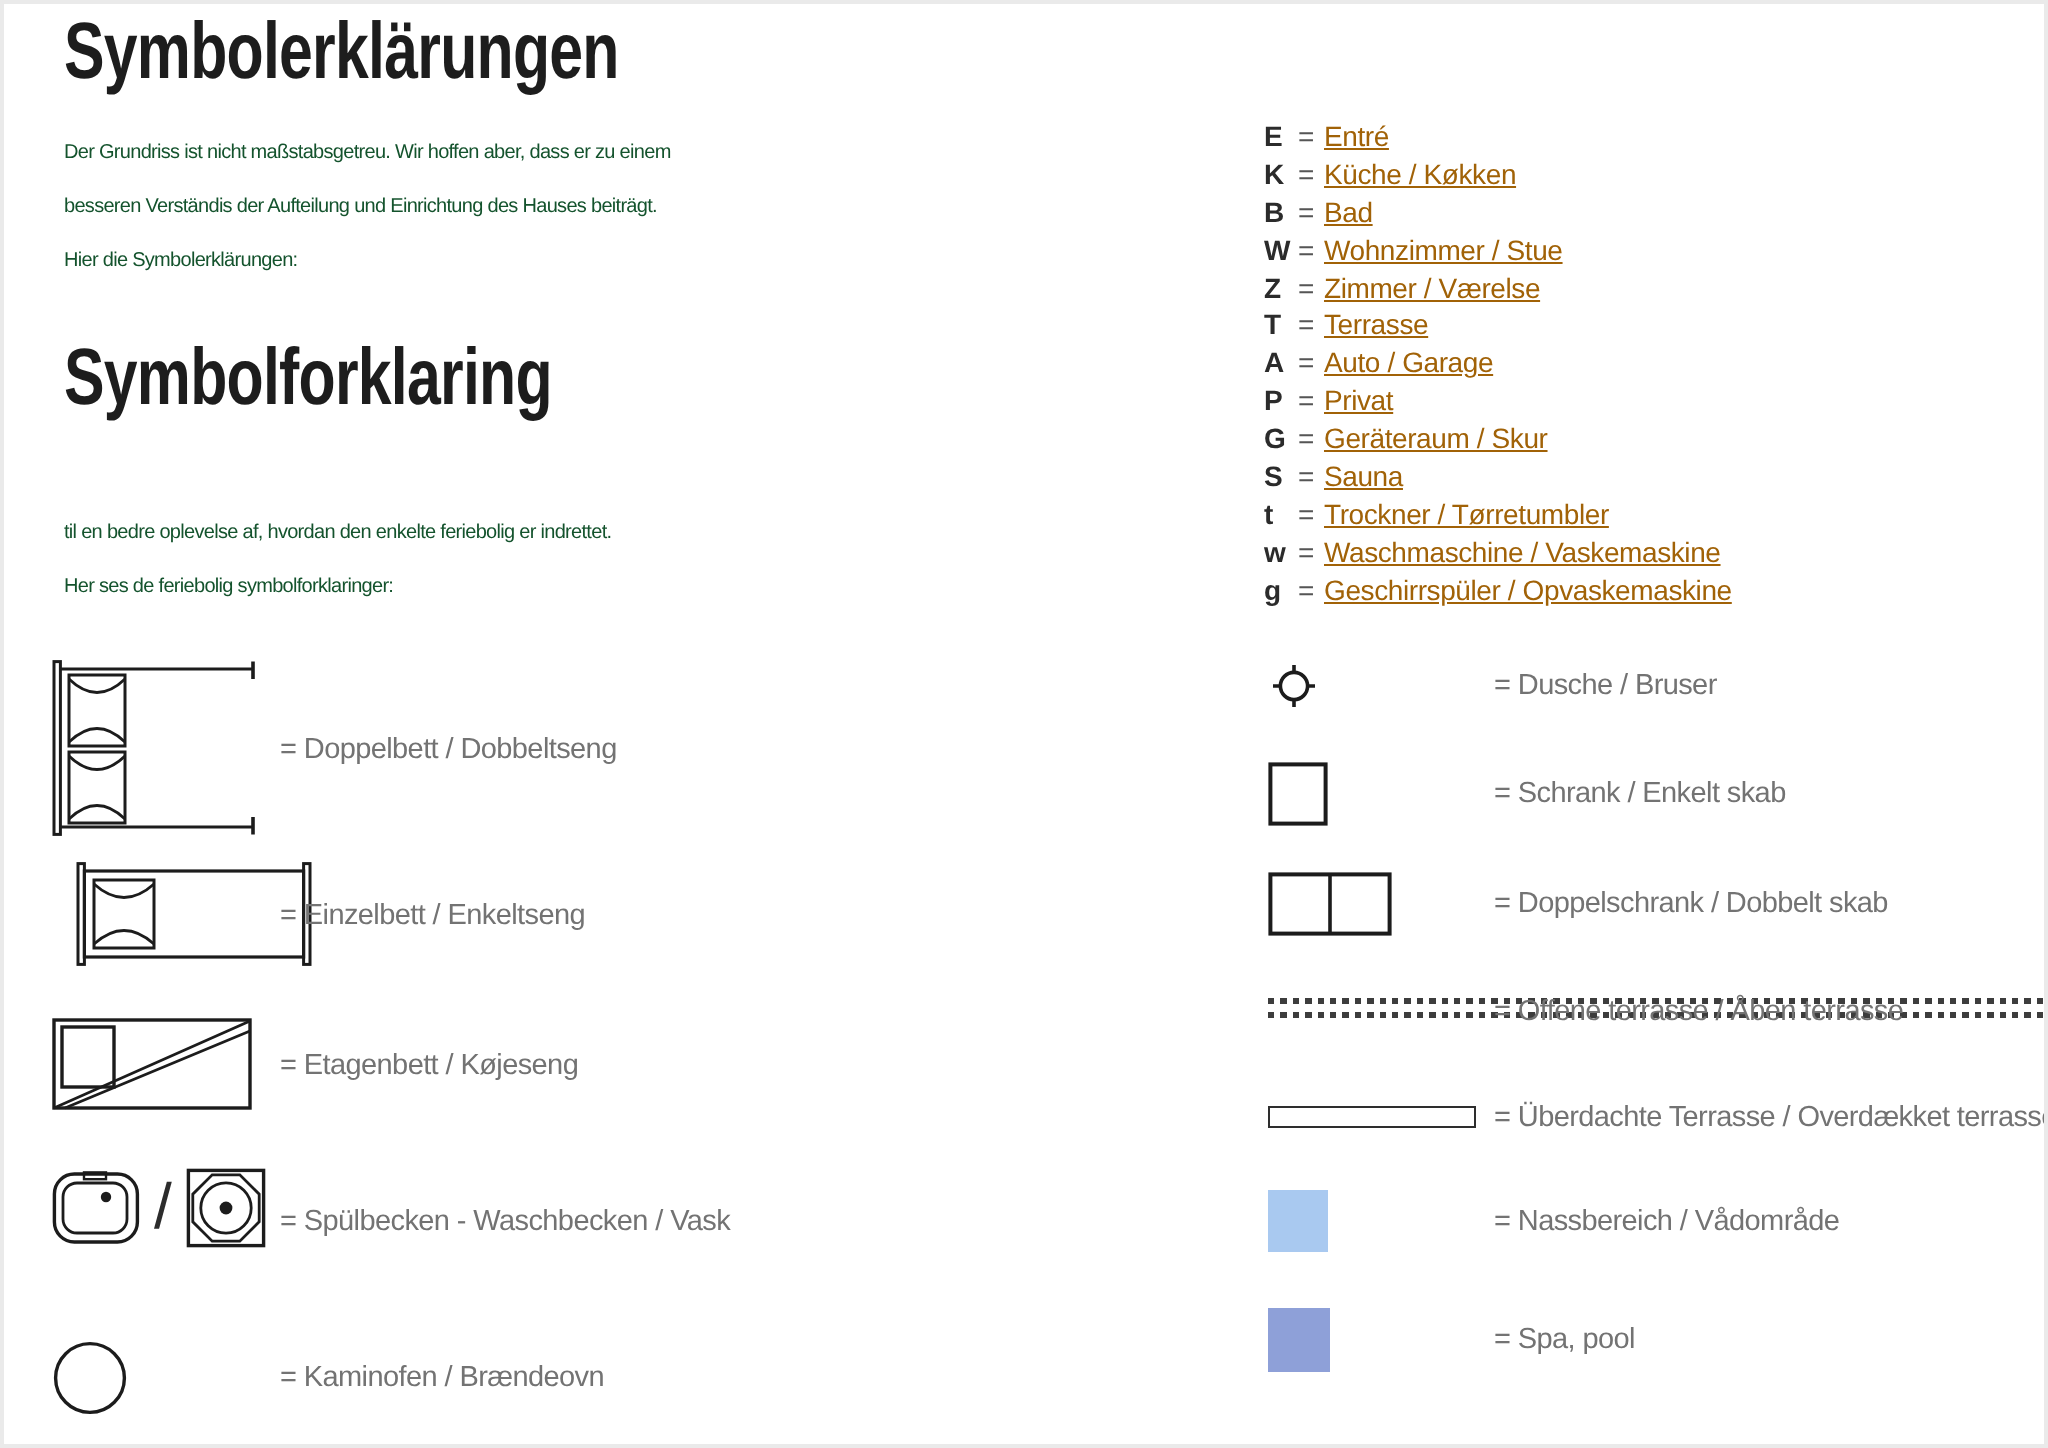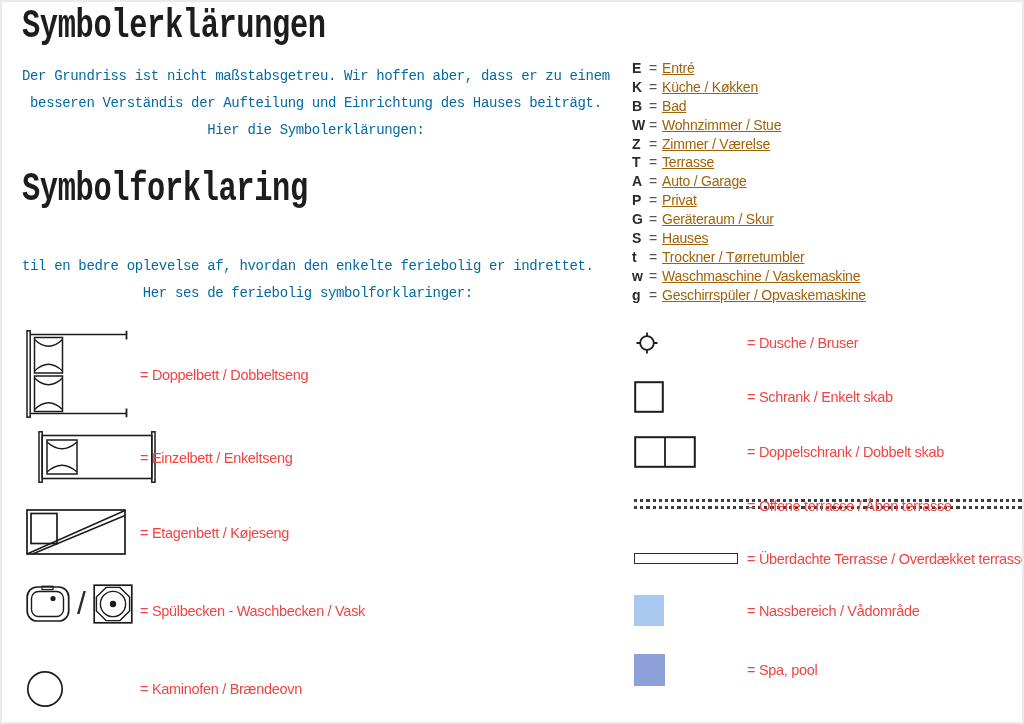--- a/index.html
+++ b/index.html
@@ -4,43 +4,43 @@
 <style>
   * { margin:0; padding:0; box-sizing:border-box; }
   html,body { background:#fff; }
   .page {
     position:relative; width:1024px; height:724px;
     background:#fff; border:2px solid #eaeaea;
     font-family:"Liberation Sans", sans-serif;
     overflow:hidden;
   }
   
-  .intro { position:absolute; left:20px;font-family:Liberation Mono, monospace; }
+  .intro { position:absolute; left:30px; }
   .intro-de { top:2px; }
   .intro-dk { top:165px; }
   .big-title {
     font-size:40px; font-weight:700; color:#1d1d1d;
     letter-spacing:-0.5px; transform:scaleX(0.76); transform-origin:0 0;
     white-space:nowrap;
   }
   .intro p {
-    margin-top:14px; font-size:14px; line-height:27px;
-    letter-spacing:-0.35px; color:#0369a1; white-space:nowrap;text-align:center;
+    margin-top:14px; font-size:10px; line-height:27px;
+    letter-spacing:-0.35px; color:#14532d; white-space:nowrap;
   }
   
   .abbr-list { position:absolute; left:630px; top:57px; }
   .abbr-row { height:18.9px; line-height:18.9px; font-size:14px; letter-spacing:-0.2px; white-space:nowrap; }
   .abbr-letter { display:inline-block; width:17px; font-weight:700; color:#2b2b2b; }
   .abbr-eq { display:inline-block; width:13px; color:#555; }
   .abbr-meaning { color:#a16207;text-decoration:underline; }
   
   .srow { position:absolute; }
   .srow .label {
     position:absolute; top:50%; transform:translateY(-50%);
-    font-size:14.5px; letter-spacing:-0.3px; color:#ef4444; white-space:nowrap;
+    font-size:14.5px; letter-spacing:-0.3px; color:#737373; white-space:nowrap;
   }
   .srow.left { left:24px; width:590px; }
   .srow.left .label { left:114px; }
   .srow.right { left:632px; width:392px; }
   .srow.right .label { left:113px; }
   .ls1 { top:328px; height:90px; }
   .ls2 { top:429px; height:54px;padding-left:12px; }
   .ls3 { top:507px; height:48px; }
   .ls4 { top:582px; height:54px; }
   .ls5 { top:668px; height:38px; }
@@ -85,21 +85,21 @@
   <div class="abbr-list">
     <div class="abbr-row"><span class="abbr-letter">E</span><span class="abbr-eq">=</span><span class="abbr-meaning">Entré</span></div>
     <div class="abbr-row"><span class="abbr-letter">K</span><span class="abbr-eq">=</span><span class="abbr-meaning">Küche / Køkken</span></div>
     <div class="abbr-row"><span class="abbr-letter">B</span><span class="abbr-eq">=</span><span class="abbr-meaning">Bad</span></div>
     <div class="abbr-row"><span class="abbr-letter">W</span><span class="abbr-eq">=</span><span class="abbr-meaning">Wohnzimmer / Stue</span></div>
     <div class="abbr-row"><span class="abbr-letter">Z</span><span class="abbr-eq">=</span><span class="abbr-meaning">Zimmer / Værelse</span></div>
     <div class="abbr-row"><span class="abbr-letter">T</span><span class="abbr-eq">=</span><span class="abbr-meaning">Terrasse</span></div>
     <div class="abbr-row"><span class="abbr-letter">A</span><span class="abbr-eq">=</span><span class="abbr-meaning">Auto / Garage</span></div>
     <div class="abbr-row"><span class="abbr-letter">P</span><span class="abbr-eq">=</span><span class="abbr-meaning">Privat</span></div>
     <div class="abbr-row"><span class="abbr-letter">G</span><span class="abbr-eq">=</span><span class="abbr-meaning">Geräteraum / Skur</span></div>
-    <div class="abbr-row"><span class="abbr-letter">S</span><span class="abbr-eq">=</span><span class="abbr-meaning">Hauses</span></div>
+    <div class="abbr-row"><span class="abbr-letter">S</span><span class="abbr-eq">=</span><span class="abbr-meaning">Sauna</span></div>
     <div class="abbr-row"><span class="abbr-letter">t</span><span class="abbr-eq">=</span><span class="abbr-meaning">Trockner / Tørretumbler</span></div>
     <div class="abbr-row"><span class="abbr-letter">w</span><span class="abbr-eq">=</span><span class="abbr-meaning">Waschmaschine / Vaskemaskine</span></div>
     <div class="abbr-row"><span class="abbr-letter">g</span><span class="abbr-eq">=</span><span class="abbr-meaning">Geschirrspüler / Opvaskemaskine</span></div>
   </div>
 
   <div class="srow left ls1">
     <span class="icon-box">
       <svg width="102" height="88" viewBox="0 0 102 88">
         <rect class="ln" x="1" y="0.8" width="3.2" height="86.4" stroke-width="1.5"></rect>
         <path class="ln" d="M 4.2 4.5 H 100.5 M 4.2 83.5 H 100.5" stroke-width="1.6"></path>

